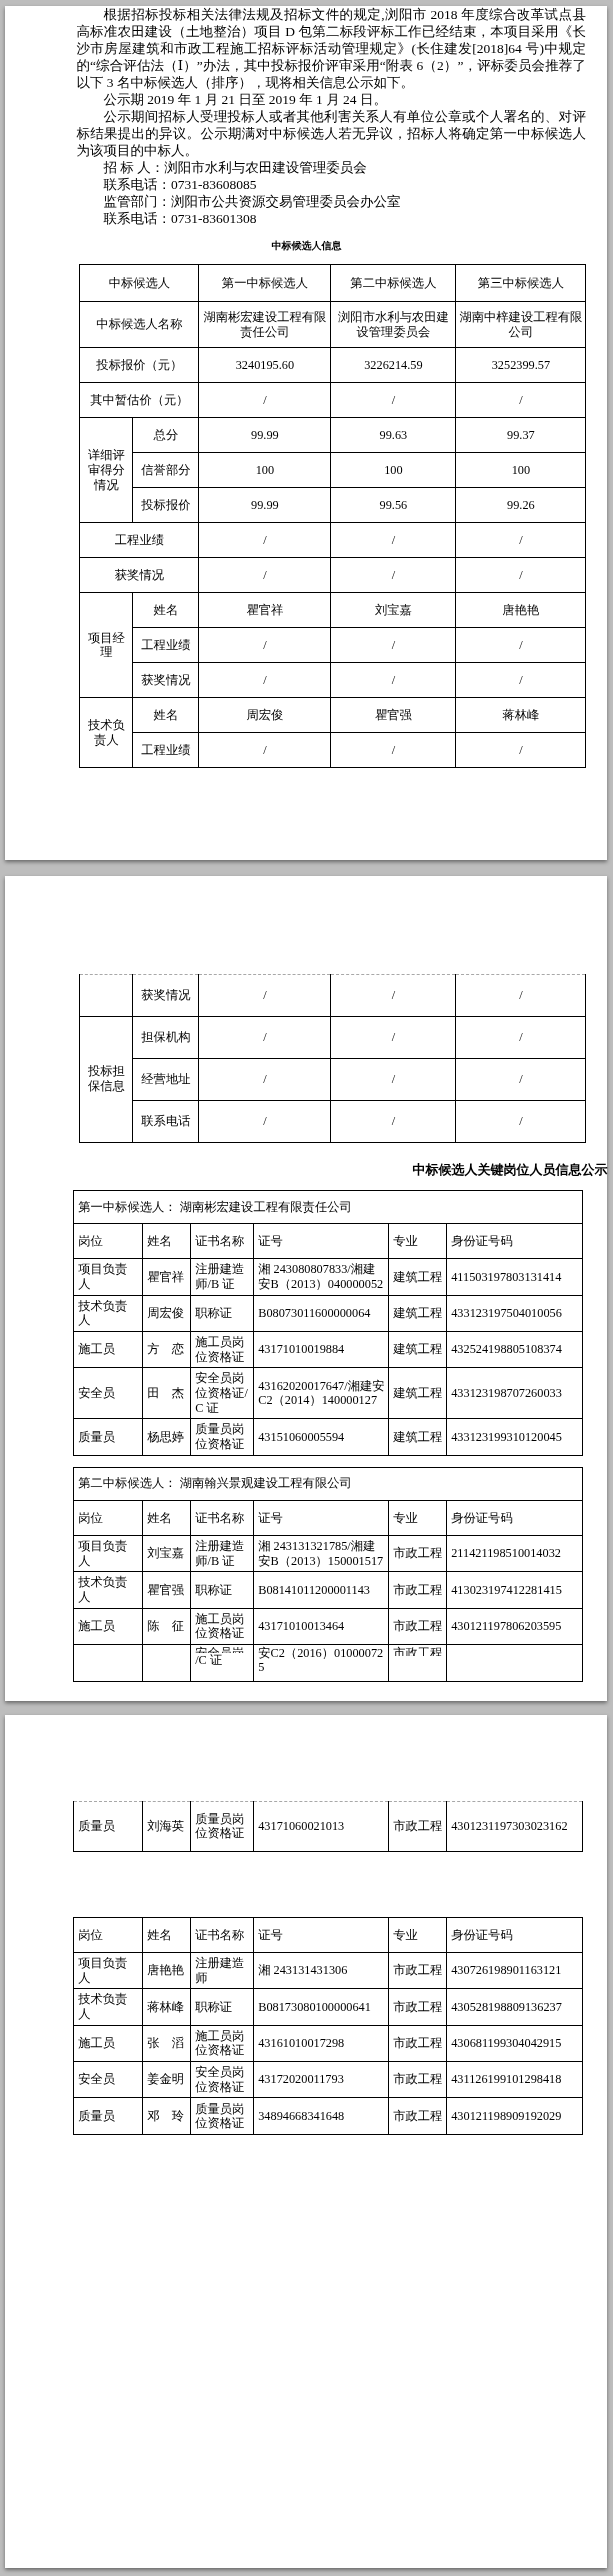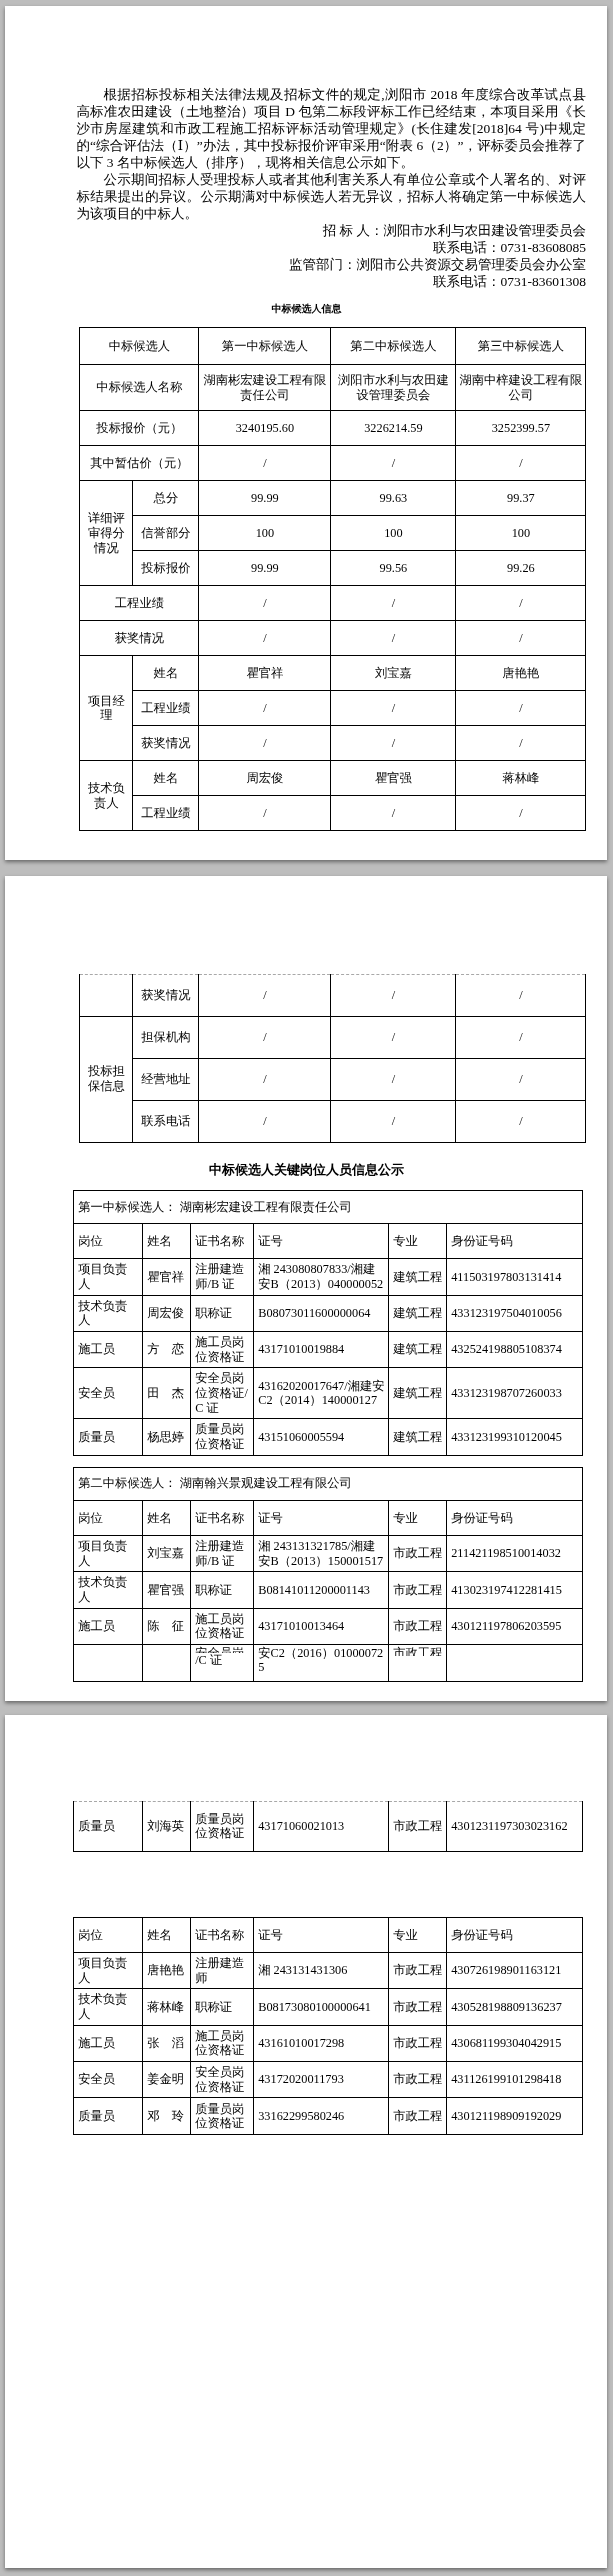--- a/index.html
+++ b/index.html
@@ -5,31 +5,31 @@
   html,body{margin:0;padding:0;}
   body{
     width:613px;min-height:2576px;background:#bdbdbd;
     font-family:"Liberation Serif","DejaVu Serif",serif;color:#000;
   }
   .pages{padding:6.2px 5.4px 7.7px 5.4px;}
   .page{
     background:#fff;width:602px;box-sizing:border-box;position:relative;
     box-shadow:0 1.5px 3.8px rgba(0,0,0,.45);
   }
-  .page-1{height:854px;margin-bottom:15.4px;padding-top:80px;}
+  .page-1{height:854px;margin-bottom:15.4px;}
   .page-2{height:825px;margin-bottom:14px;padding-top:98px;}
   .page-3{height:853px;padding-top:86px;}
 
   
   .intro{margin:0 21.5px 0 71px;font-size:13.5px;line-height:17px;text-align:justify;}
   .intro p{margin:0;text-indent:2em;}
-  .contacts p{margin:0;text-indent:2em;text-align:right;}
+  .contacts p{margin:0;text-indent:2em;text-align:left;}
 
   .doc-heading{font-size:10px;font-weight:bold;text-align:center;margin:12.3px 0 10.8px 0;}
-  .doc-heading2{font-size:13px;font-weight:bold;text-align:center;margin:18.5px 0 10.8px 0;}
+  .doc-heading2{font-size:13px;font-weight:bold;text-align:right;margin:18.5px 0 10.8px 0;}
 
   
   table.t1{border-collapse:collapse;table-layout:fixed;margin-left:74px;width:507px;font-size:12.3px;}
   .t1 td{border:0.8px solid #000;text-align:center;vertical-align:middle;padding:0.8px 1.5px;overflow:hidden;word-break:break-all;line-height:14.6px;}
   .rh48{height:37px}.rh60{height:46px}.rh45{height:35px}.rh54{height:42px}
   tr.dash td{border-top:0.8px dashed #a8a8a8;}
 
   
   table.pt{border-collapse:collapse;table-layout:fixed;margin-left:68px;width:509px;font-size:12.3px;}
   .pt td{border:0.8px solid #000;text-align:left;vertical-align:middle;padding:3.1px 3.8px;line-height:14.6px;overflow:hidden;word-break:break-all;}
@@ -47,20 +47,21 @@
   .clip-major{height:10px;overflow:hidden;line-height:14.6px;}
 </style>
 </head>
 <body>
 
 <div class="pages">
 
   <div class="page page-1">
     <div class="intro">
       <p>根据招标投标相关法律法规及招标文件的规定,浏阳市 2018 年度综合改革试点县高标准农田建设（土地整治）项目 D 包第二标段评标工作已经结束，本项目采用《长沙市房屋建筑和市政工程施工招标评标活动管理规定》(长住建发[2018]64 号)中规定的“综合评估法（Ⅰ）”办法，其中投标报价评审采用“附表 6（2）”，评标委员会推荐了以下 3 名中标候选人（排序），现将相关信息公示如下。</p>
+      <p>公示期 2019 年 1 月 21 日至 2019 年 1 月 24 日。</p>
       <p>公示期间招标人受理投标人或者其他利害关系人有单位公章或个人署名的、对评标结果提出的异议。公示期满对中标候选人若无异议，招标人将确定第一中标候选人为该项目的中标人。</p>
       <div class="contacts">
         <p>招 标 人：浏阳市水利与农田建设管理委员会</p>
         <p>联系电话：0731-83608085</p>
         <p>监管部门：浏阳市公共资源交易管理委员会办公室</p>
         <p>联系电话：0731-83601308</p>
       </div>
     </div>
 
     <div class="doc-heading">中标候选人信息</div>
@@ -411,21 +412,21 @@
             <td>姜金明</td>
             <td>安全员岗位资格证</td>
             <td>43172020011793</td>
             <td>市政工程</td>
             <td>431126199101298418</td>
           </tr>
           <tr>
             <td>质量员</td>
             <td>邓　玲</td>
             <td>质量员岗位资格证</td>
-            <td>33162299580246</td>
+            <td>34894668341648</td>
             <td>市政工程</td>
             <td>430121198909192029</td>
           </tr>
         </tbody>
     </table>
   </div>
 
 </div>
 
 

